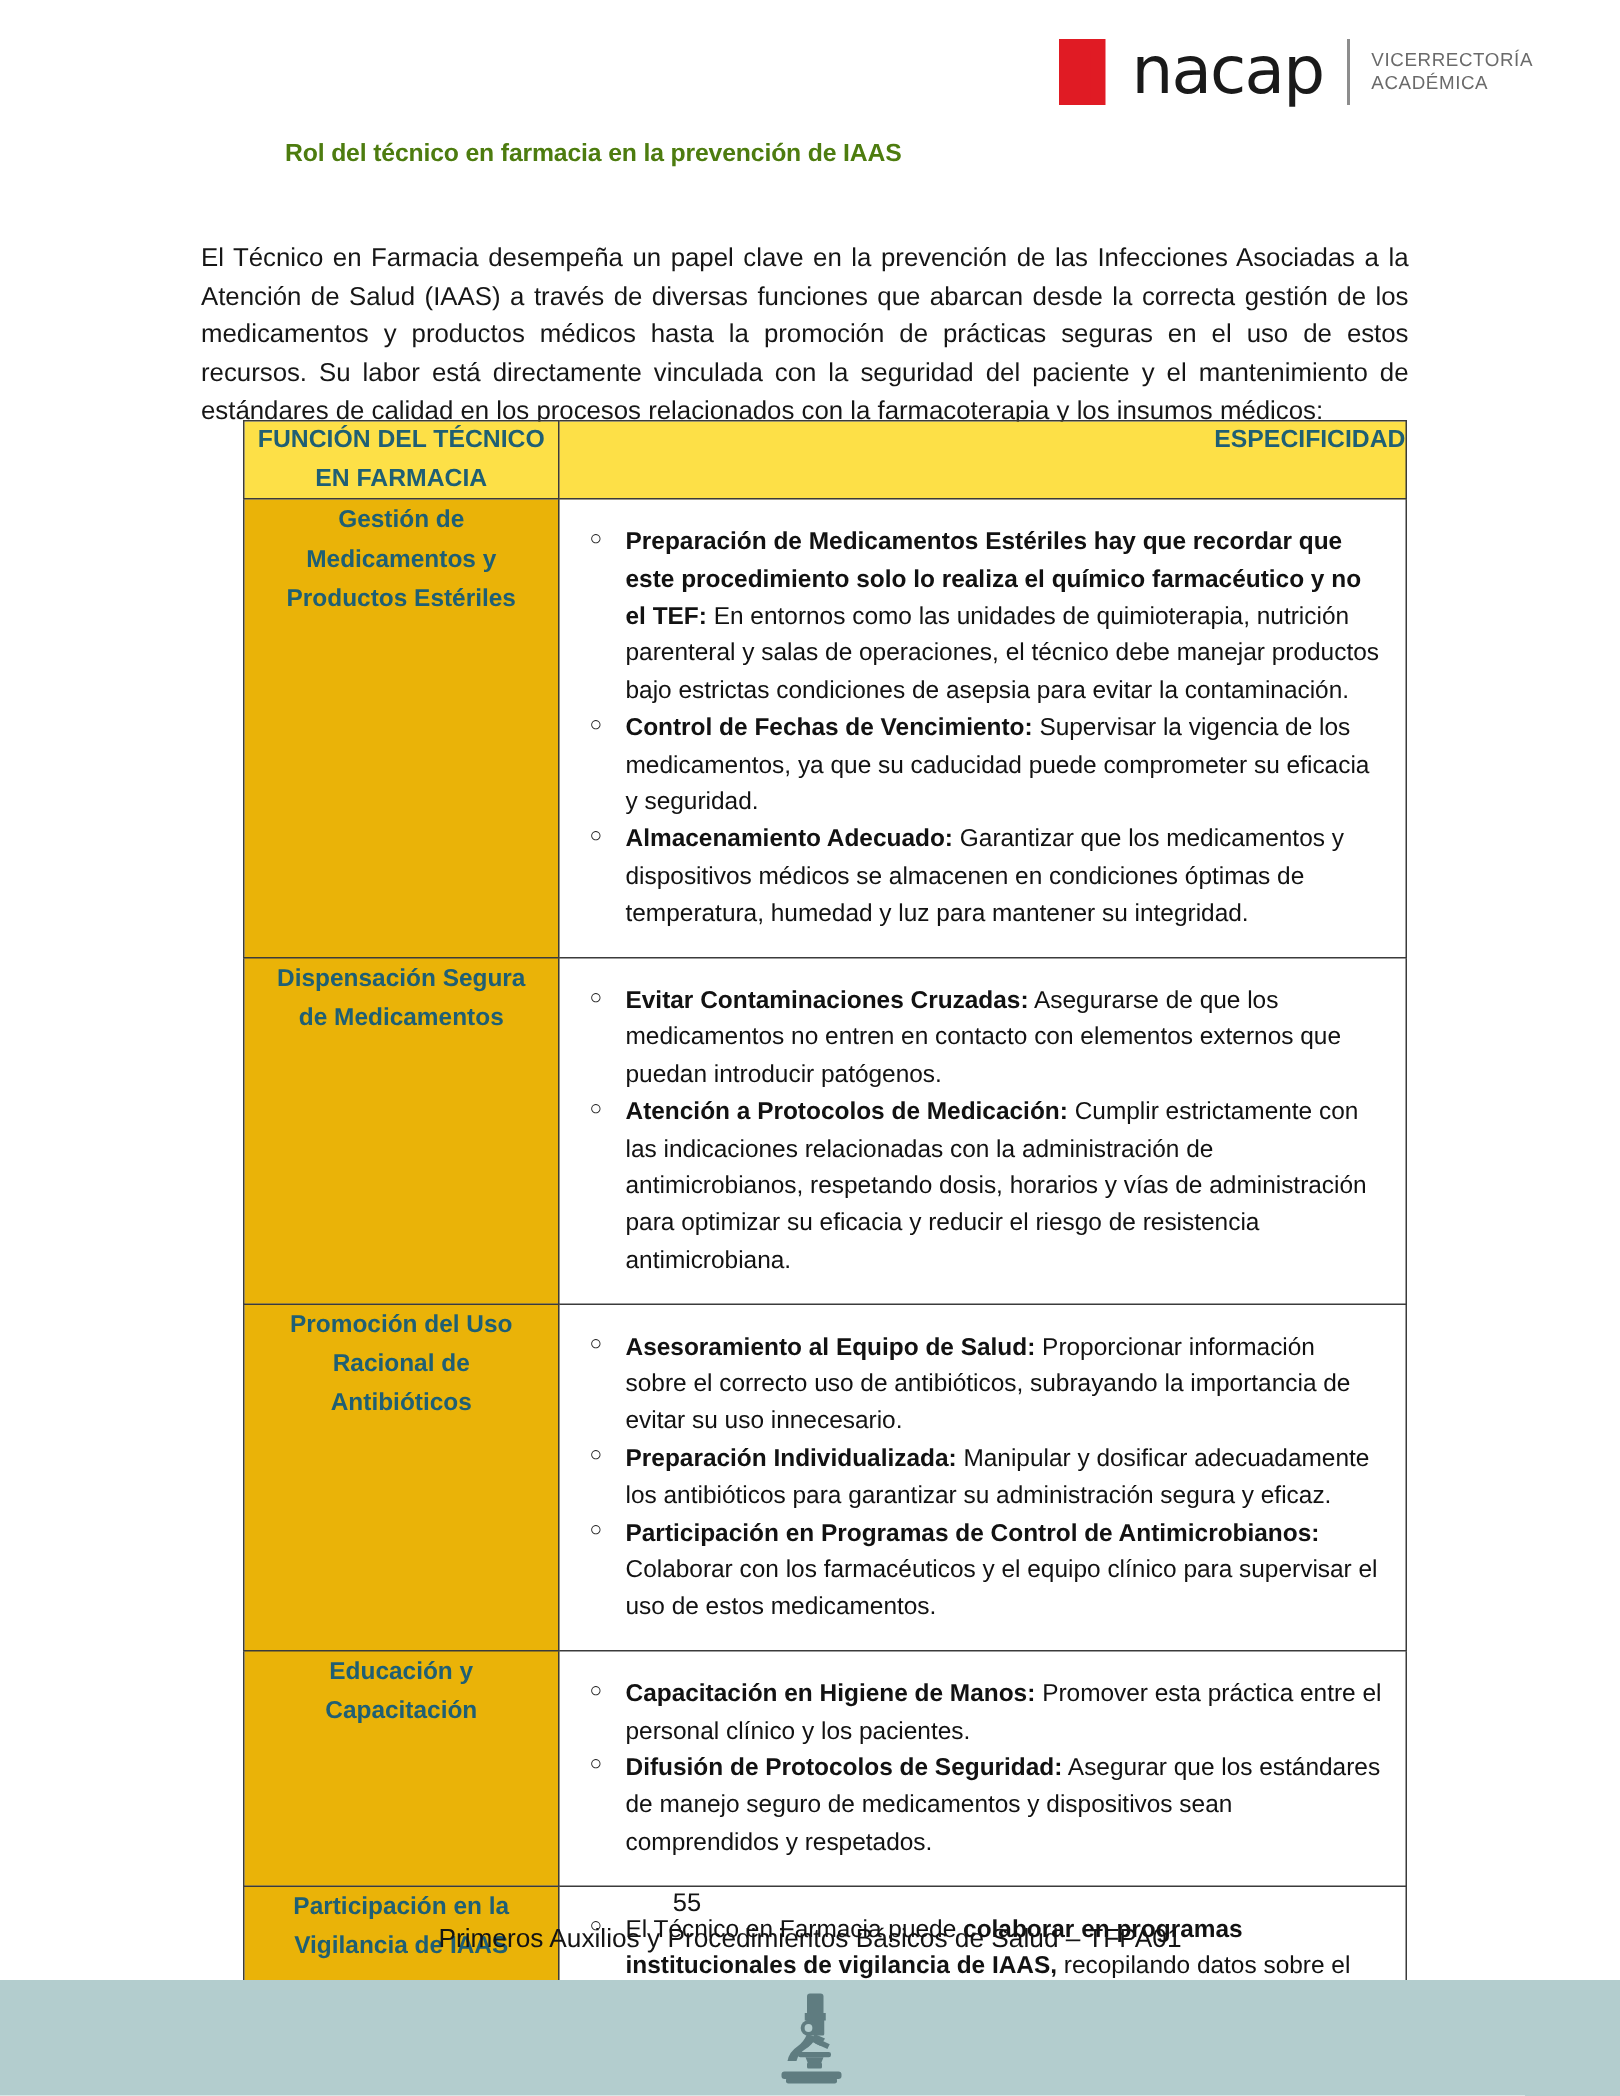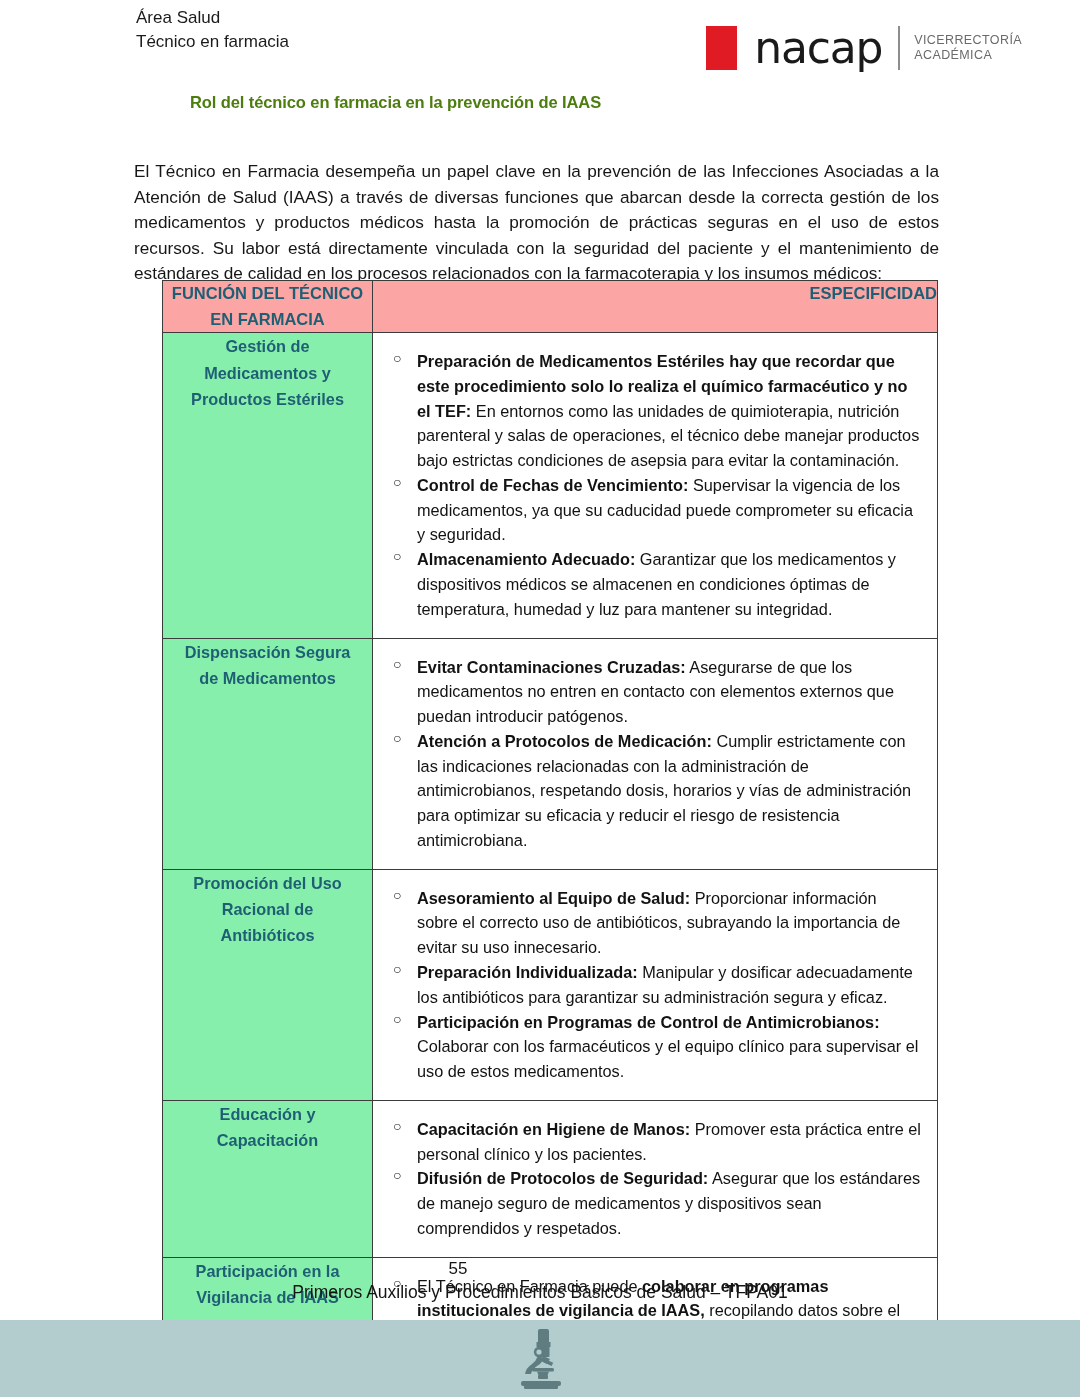--- a/index.html
+++ b/index.html
@@ -113,33 +113,33 @@
   }
   .tbl td, .tbl th {
     border: 1.3px solid #3b3b3b;
     vertical-align: top;
     padding: 0;
   }
   .col-a { width: 210px; }
   .col-b { width: 565px; }
 
   .th-a, .th-b {
-    background: #fca5a5;
+    background: #fde047;
     color: #1f5f74;
     font-weight: bold;
     font-size: 16.5px;
     line-height: 1.55;
     padding: 9px 10px 11px 10px;
     vertical-align: top;
   }
   .th-a { text-align: center; }
   .th-b { text-align: right; padding-left: 14px; }
 
   .cat-cell {
-    background: #86efac;
+    background: #eab308;
     color: #1f5f74;
     font-weight: bold;
     font-size: 16.3px;
     line-height: 1.62;
     text-align: center;
     vertical-align: middle;
     padding: 6px 12px;
     margin-left: 36px;
   }
   .spec-cell {
@@ -202,24 +202,20 @@
     transform: translateX(-50%);
     width: 64px;
     height: 66px;
   }
 </style>
 </head>
 <body>
 
 <div class="page-header">
 
-  <div class="hdr-left">
-    <div>Área Salud</div>
-    <div>Técnico en farmacia</div>
-  </div>
 
   <div class="logo">
     <div class="logo-mark"></div>
     <div class="logo-word">nacap</div>
     <div class="logo-div"></div>
     <div class="logo-sub">
       <div>VICERRECTORÍA</div>
       <div>ACADÉMICA</div>
     </div>
   </div>

